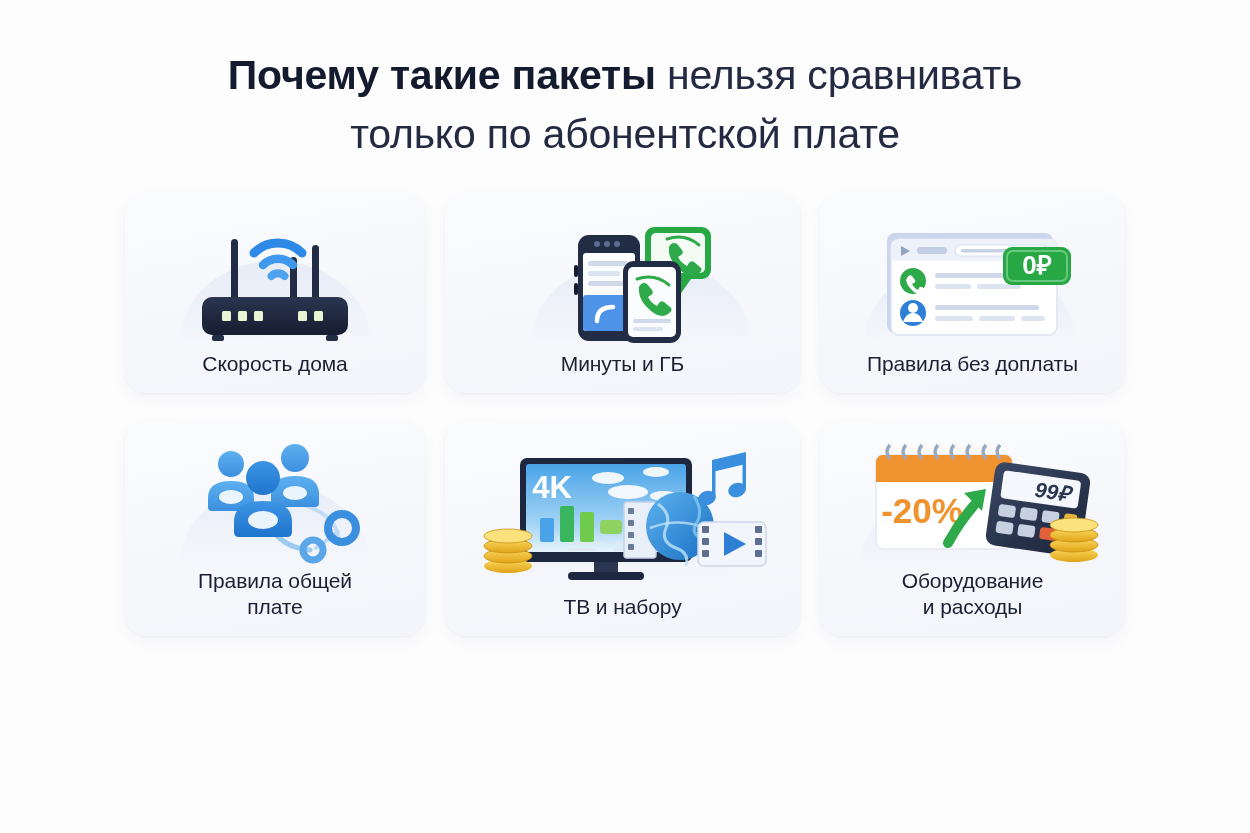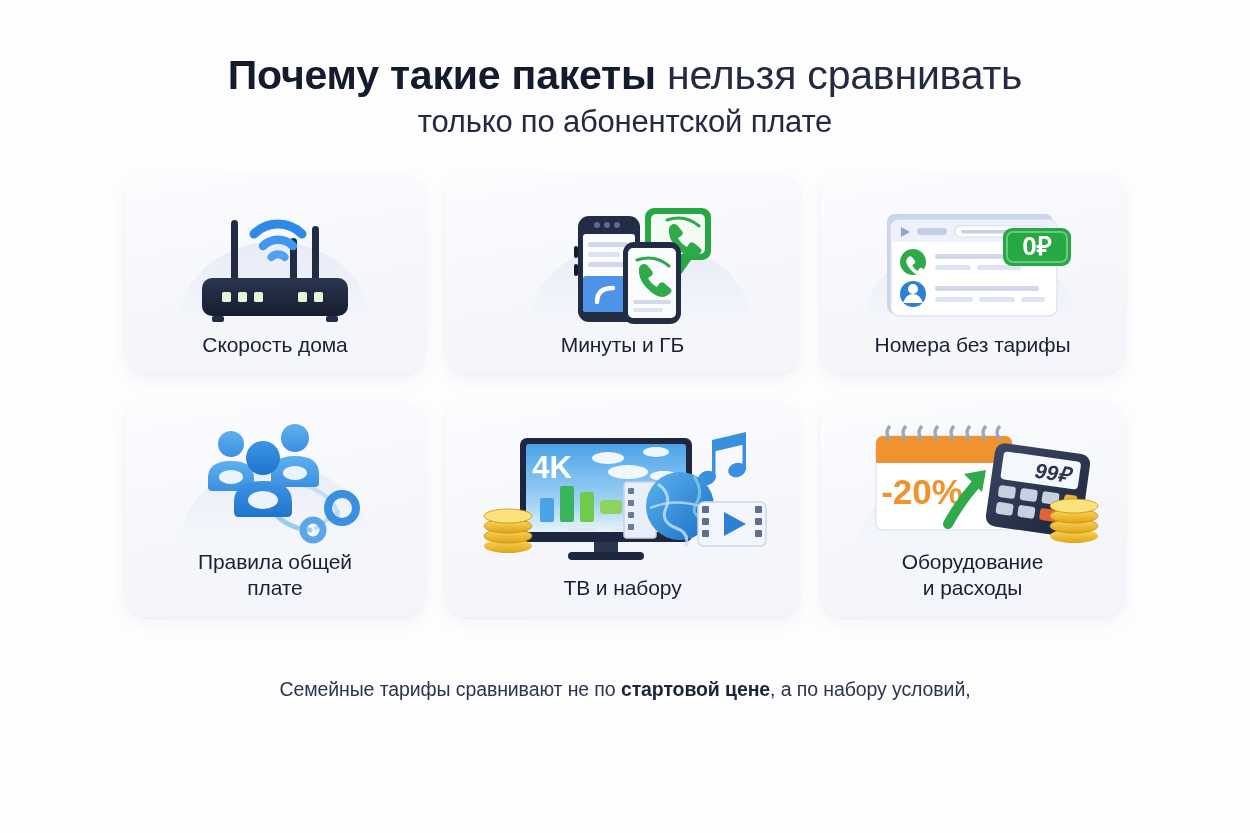--- a/index.html
+++ b/index.html
@@ -42,21 +42,22 @@
     font-weight: 700;
     color: #141b2e;
   }
   .title-rest {
     font-weight: 400;
     color: #232a42;
   }
   .title-line2 {
     font-weight: 400;
     color: #232a42;
-    font-size: 31px;
+    font-size: 41px;
+    margin-top: 7px;
   }
 
   
   .grid {
     margin-top: 33px;
     width: 1000px;
     display: grid;
     grid-template-columns: 300px 355px 305px;
     grid-column-gap: 20px;
     grid-row-gap: 28px;
@@ -246,21 +247,21 @@
           <rect x="92" y="92" width="104" height="5" rx="2.5" fill="#cfd9ea"></rect>
           <rect x="92" y="103" width="38" height="5" rx="2.5" fill="#dde4f1"></rect>
           <rect x="136" y="103" width="36" height="5" rx="2.5" fill="#dde4f1"></rect>
           <rect x="178" y="103" width="24" height="5" rx="2.5" fill="#dde4f1"></rect>
 
           <rect x="160" y="34" width="68" height="38" rx="9" fill="#28a745"></rect>
           <rect x="164" y="38" width="60" height="30" rx="6" fill="none" stroke="#66c97e" stroke-width="2"></rect>
           <text x="194" y="61" font-family="Liberation Sans, sans-serif" font-size="26" font-weight="700" fill="#ffffff" text-anchor="middle">0₽</text>
         </svg>
       </div>
-      <div class="card-label">Номера без тарифы</div>
+      <div class="card-label">Правила без доплаты</div>
     </div>
 
     <div class="card r2">
       <div class="icon-wrap">
         <svg width="250" height="130" viewBox="0 0 250 130">
           <defs>
             <linearGradient id="dome4" x1="0" y1="0" x2="0" y2="1">
               <stop offset="0%" stop-color="#e6ebf7"></stop>
                 <stop offset="100%" stop-color="#f5f7fc"></stop>
             </linearGradient>
@@ -444,16 +445,15 @@
             <ellipse cx="236" cy="92" rx="24" ry="7" fill="#fbe27d" stroke="#c98f13" stroke-width="0.8"></ellipse>
           </g>
         </svg>
       </div>
       <div class="card-label"><span>Оборудование</span><br><span>и расходы</span></div>
     </div>
 
   </div>
 
   <div class="footer">
-    <div class="footer-line"><span>Семейные тарифы сравнивают не по </span><span class="footer-strong">стартовой цене</span><span>, а по набору условий,</span></div>
   </div>
 
 </div>
 
 </body></html>

